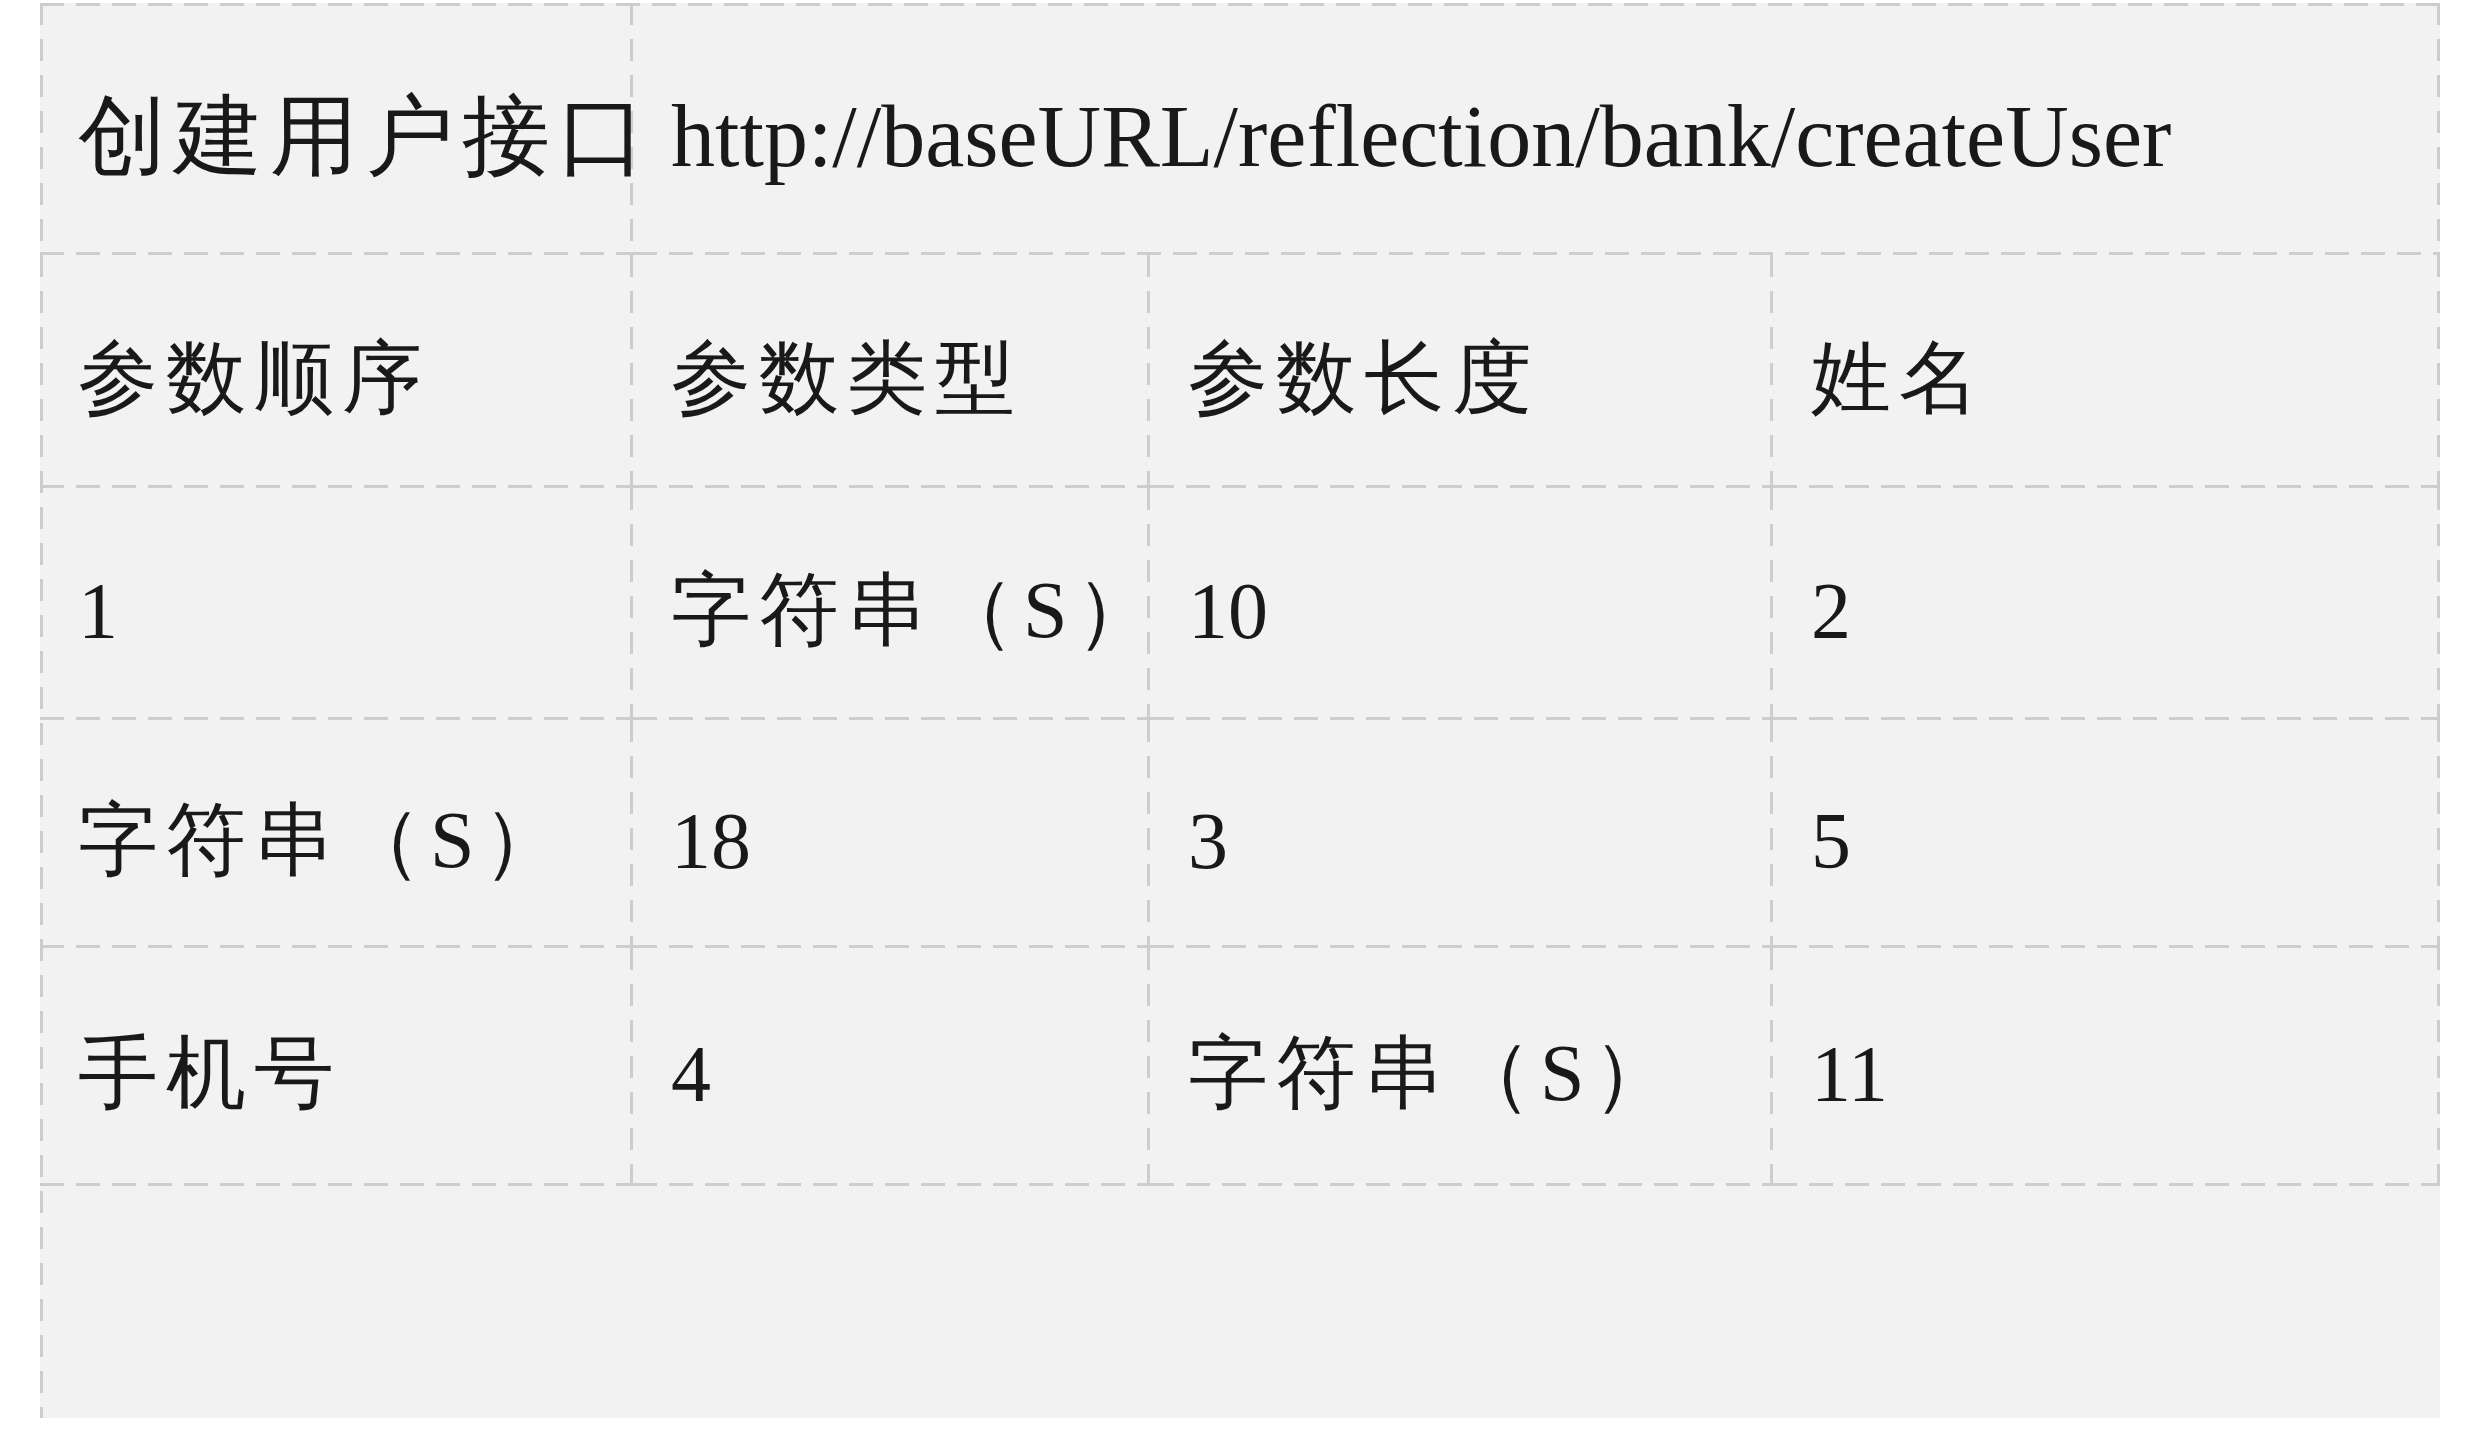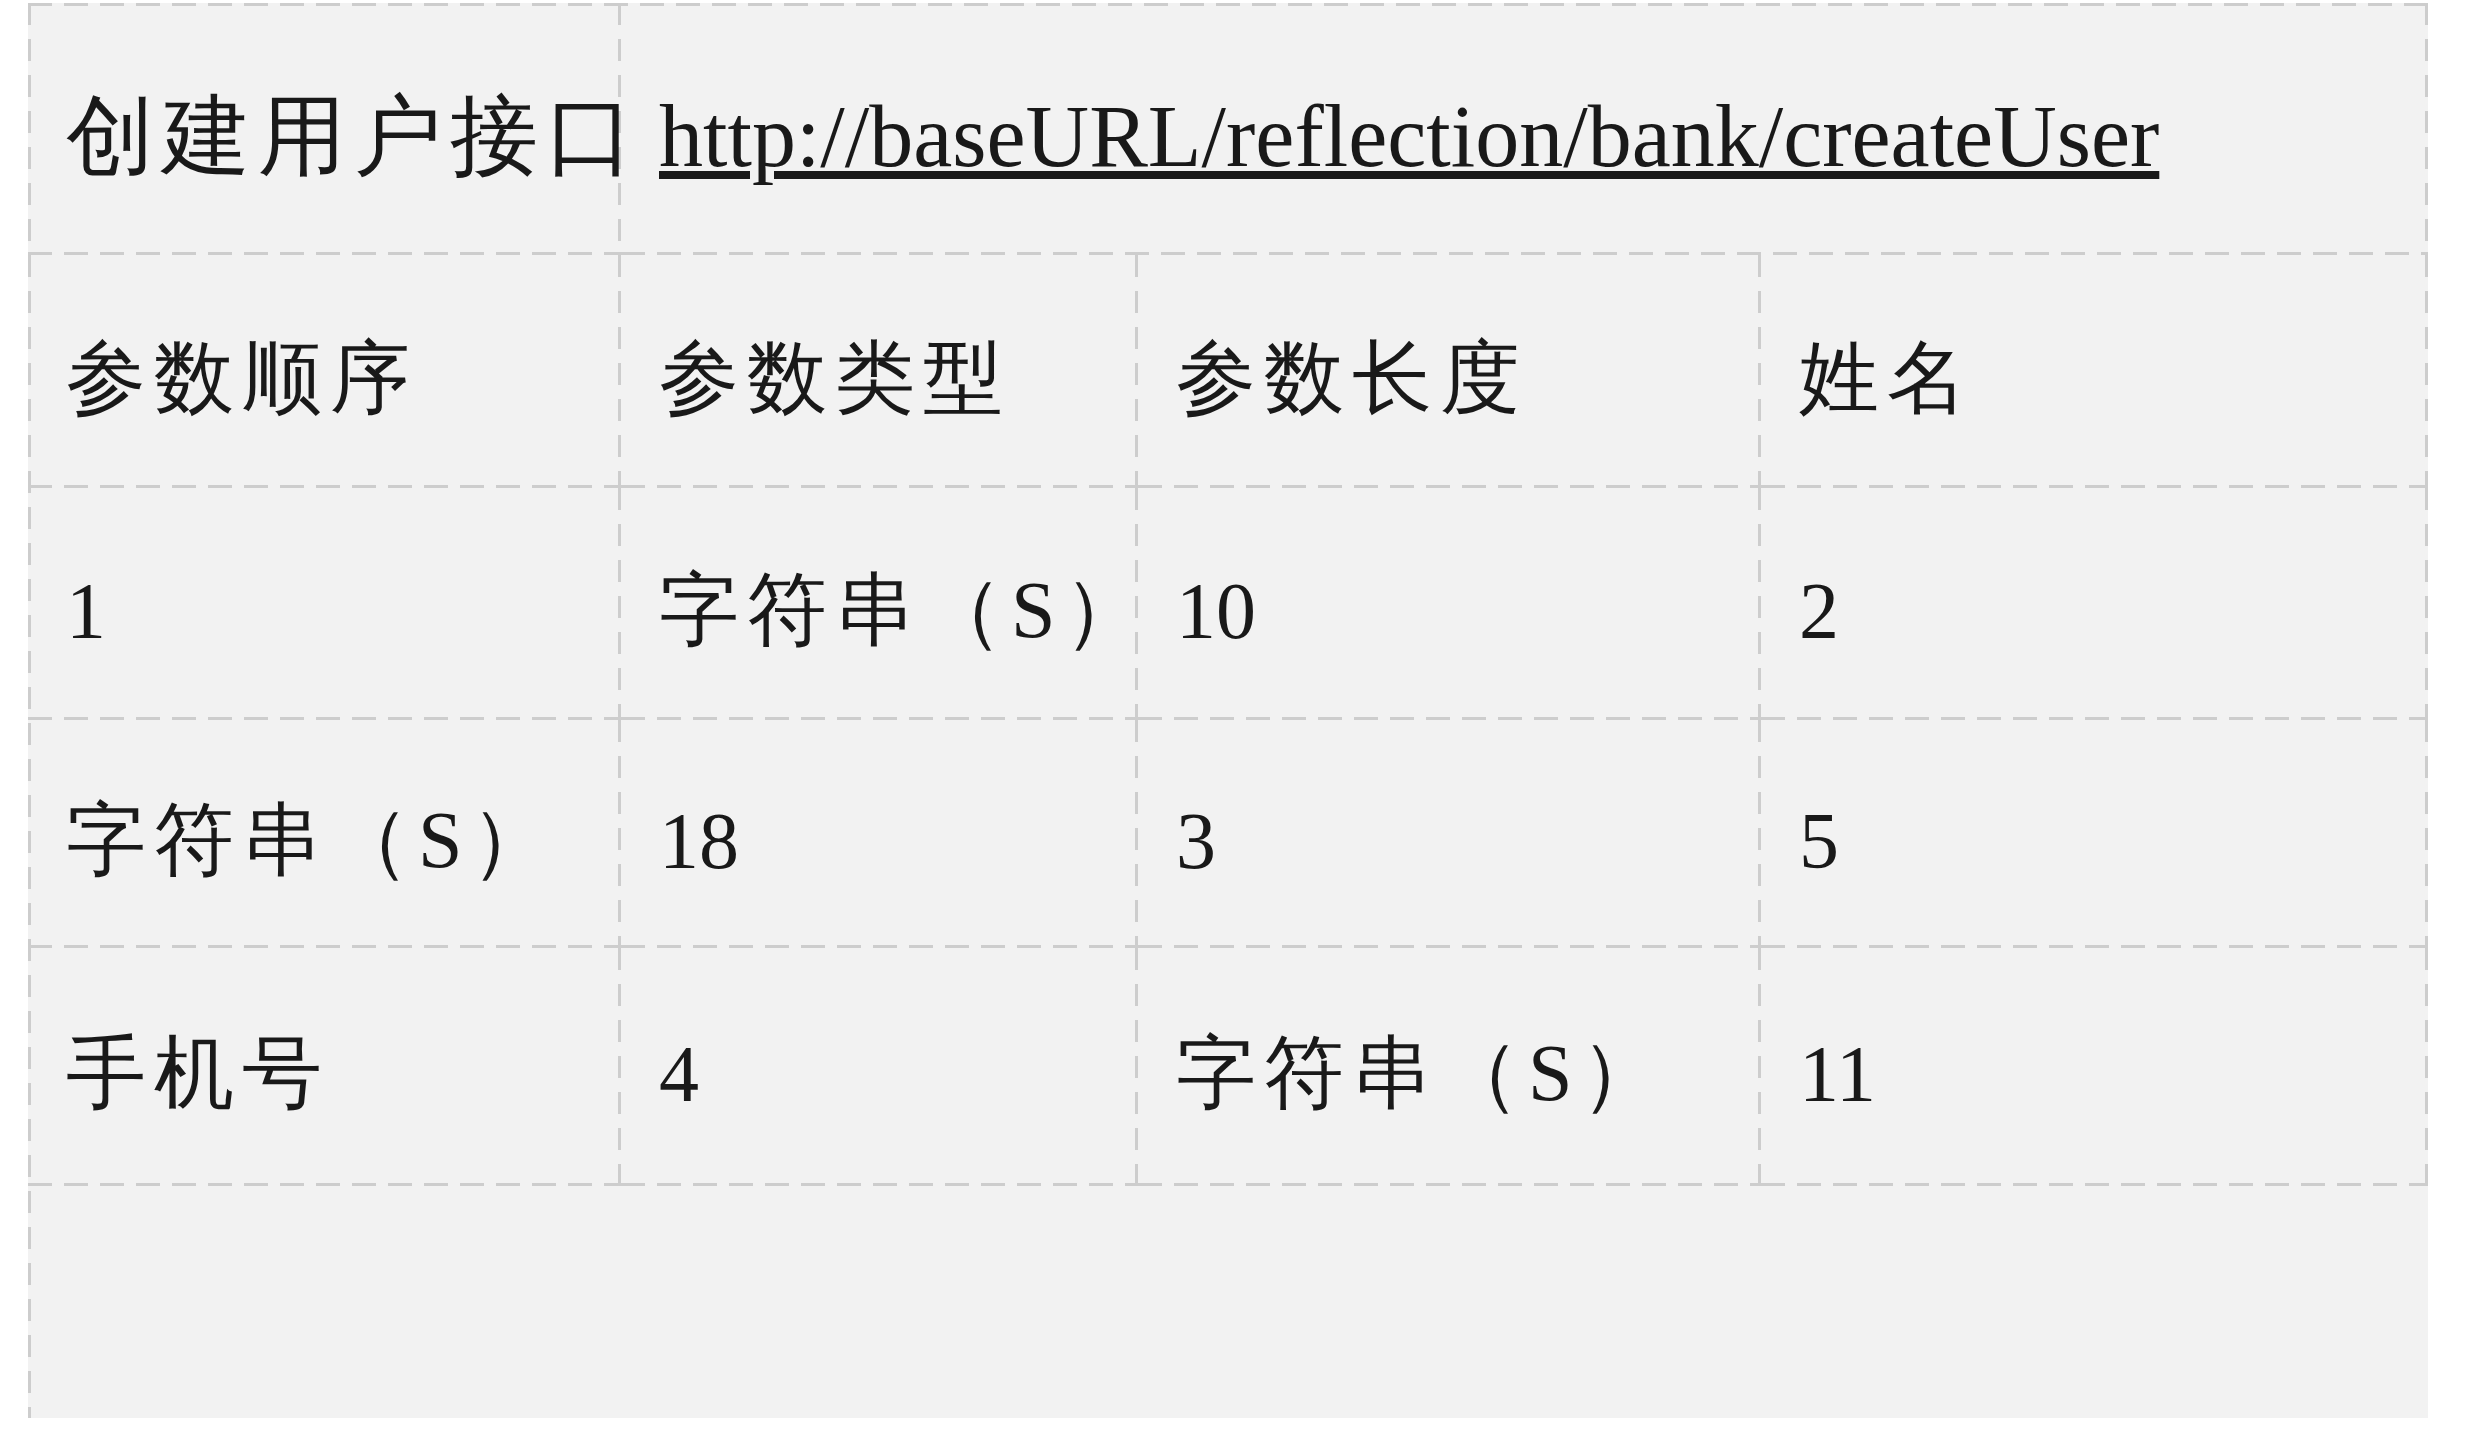--- a/index.html
+++ b/index.html
@@ -8,21 +8,21 @@
     width: 2479px;
     height: 1432px;
     background: #ffffff;
     position: relative;
     font-family: "Liberation Serif", "DejaVu Serif", serif;
   }
 
   
   .api-table {
     position: absolute;
-    left: 28px;
+    left: 40px;
     top: 3px;
     width: 2400px;
     height: 1415px;
     display: grid;
     grid-template-columns: 593px 517px 623px 667px;
     grid-template-rows: 252px 233px 232px 228px 238px 232px;
     background-color: #f2f2f2;
     background-image:
       repeating-linear-gradient(90deg,  #cdcdcd 0 24px, transparent 24px 36px),
       repeating-linear-gradient(180deg, #cdcdcd 0 22px, transparent 22px 36px);
@@ -48,21 +48,20 @@
     overflow: hidden;
   }
 
   .cjk { letter-spacing: 8px; }
 
   .row1 { font-size: 88px; }
 
   .url-cell {
     grid-column: 2 / 5;
     letter-spacing: 0;
-    text-decoration: underline;
   }
 </style>
 </head>
 <body>
 
 <div class="api-table">
 
   <div class="cell row1 cjk">创建用户接口</div>
   <div class="cell row1 url-cell">http://baseURL/reflection/bank/createUser</div>
 

